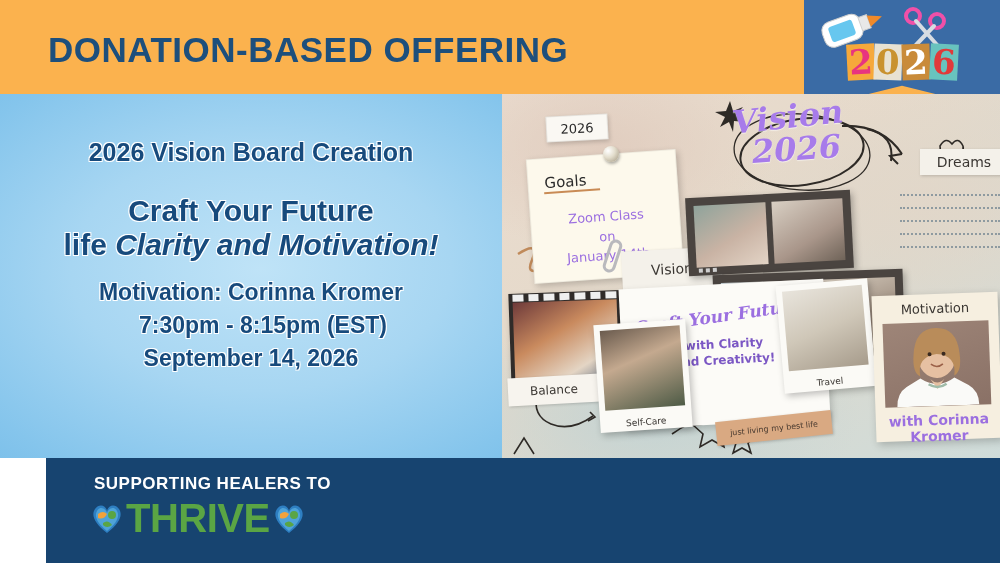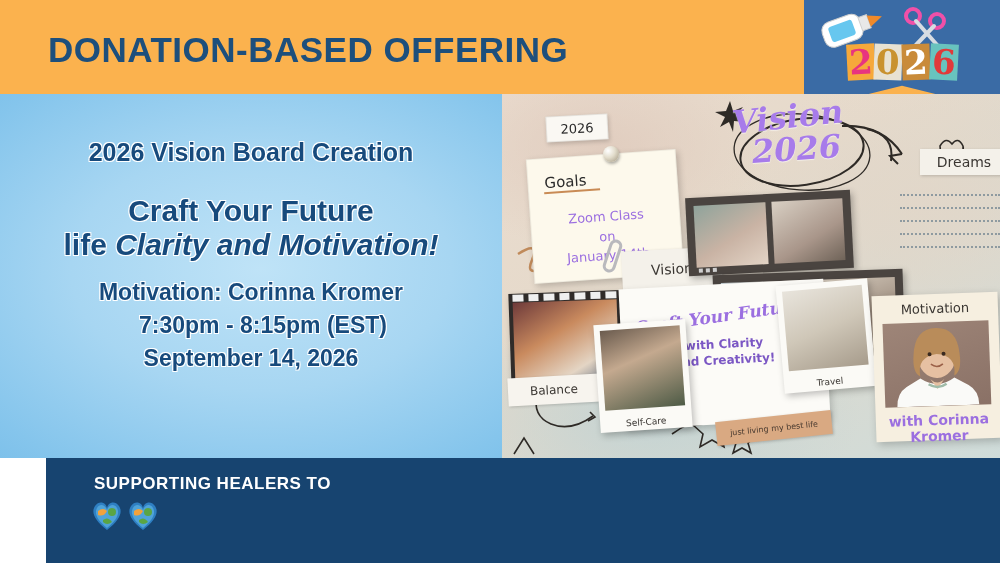--- a/index.html
+++ b/index.html
@@ -351,20 +351,21 @@
   <div class="footer-band">
     <div class="footer-sup">SUPPORTING HEALERS TO</div>
     <div class="footer-words">
       <svg width="34" height="34" viewBox="0 0 34 34">
         <path d="M17 32 C4 22 1 14 5 8 C9 2 16 4 17 10 C18 4 25 2 29 8 C33 14 30 22 17 32 Z" fill="#2E7FC2"></path>
         <path d="M17 30 C7 22 4 15 7 10 C10 5 15 7 17 12 C19 7 24 5 27 10 C30 15 27 22 17 30 Z" fill="#4FA3D8"></path>
         <path d="M8 13 q5 -4 9 0 q-3 6 -9 4z" fill="#F2A23B"></path>
         <path d="M13 24 q4 4 9 0 q-4 -6 -9 -2z" fill="#5AA544"></path>
         <circle cx="22" cy="14" r="4" fill="#5AA544"></circle>
       </svg>
+      <span class="fw fw-thrive">THRIVE</span>
       <svg width="34" height="34" viewBox="0 0 34 34">
         <path d="M17 32 C4 22 1 14 5 8 C9 2 16 4 17 10 C18 4 25 2 29 8 C33 14 30 22 17 32 Z" fill="#2E7FC2"></path>
         <path d="M17 30 C7 22 4 15 7 10 C10 5 15 7 17 12 C19 7 24 5 27 10 C30 15 27 22 17 30 Z" fill="#4FA3D8"></path>
         <path d="M8 13 q5 -4 9 0 q-3 6 -9 4z" fill="#F2A23B"></path>
         <path d="M13 24 q4 4 9 0 q-4 -6 -9 -2z" fill="#5AA544"></path>
         <circle cx="22" cy="14" r="4" fill="#5AA544"></circle>
       </svg>
     </div>
 
   </div>

